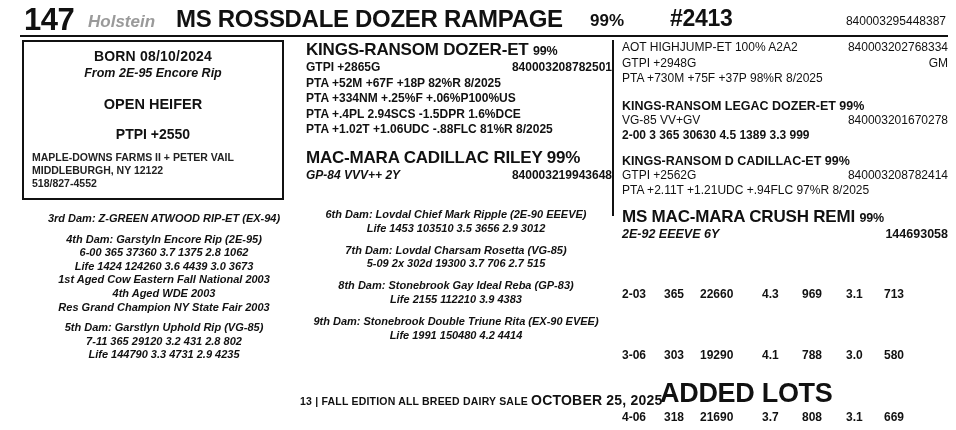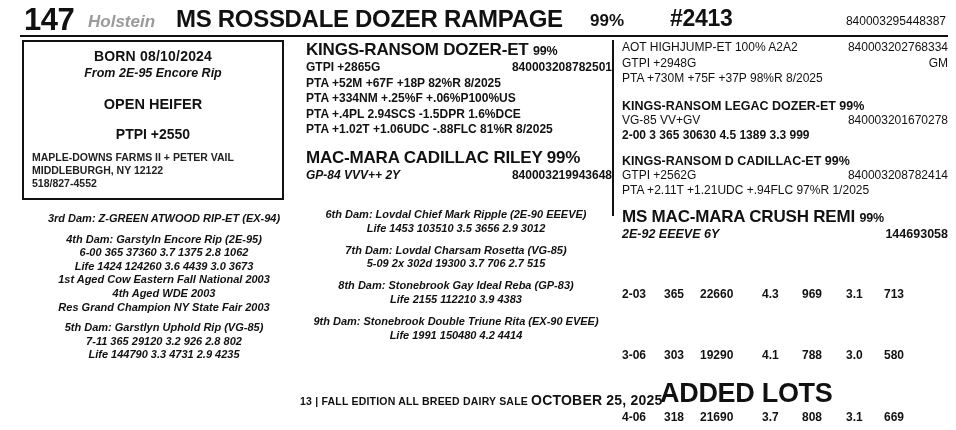--- a/index.html
+++ b/index.html
@@ -151,21 +151,21 @@
     <div class="grp">
       <div>4th Dam:  Garstyln Encore Rip  (2E-95)</div>
       <div>6-00 365   37360 3.7 1375 2.8 1062</div>
       <div>Life 1424  124260 3.6 4439 3.0 3673</div>
       <div>1st Aged Cow Eastern Fall National 2003</div>
       <div>4th Aged WDE 2003</div>
       <div>Res Grand Champion NY State Fair 2003</div>
     </div>
     <div class="grp">
       <div>5th Dam:  Garstlyn Uphold Rip   (VG-85)</div>
-      <div>7-11 365   29120 3.2 926 2.8 802</div>
+      <div>7-11 365   29120 3.2 431 2.8 802</div>
       <div>Life 144790 3.3 4731 2.9 4235</div>
     </div>
   </div>
 
   <div class="center">
     <div class="sire-name">
       <span>KINGS-RANSOM DOZER-ET</span>
       <span class="pct">99%</span>
     </div>
     <div class="ped-line row-split">
@@ -205,21 +205,21 @@
       <span>VG-85 VV+GV</span>
       <span>840003201670278</span>
     </div>
     <div class="lact">2-00   3 365   30630   4.5 1389 3.3  999</div>
 
     <div class="r-name" style="margin-top:10px;">KINGS-RANSOM D CADILLAC-ET 99%</div>
     <div class="r-line row-split">
       <span>GTPI +2562G</span>
       <span>840003208782414</span>
     </div>
-    <div class="r-line">PTA +2.11T +1.21UDC  +.94FLC  97%R  1/2025</div>
+    <div class="r-line">PTA +2.11T +1.21UDC  +.94FLC  97%R  8/2025</div>
 
     <div class="r-big">
       <span>MS MAC-MARA CRUSH REMI</span>
       <span class="pct">99%</span>
     </div>
     <div class="r-sub row-split">
       <span>2E-92 EEEVE 6Y</span>
       <span style="font-style:normal;">144693058</span>
     </div>
 

